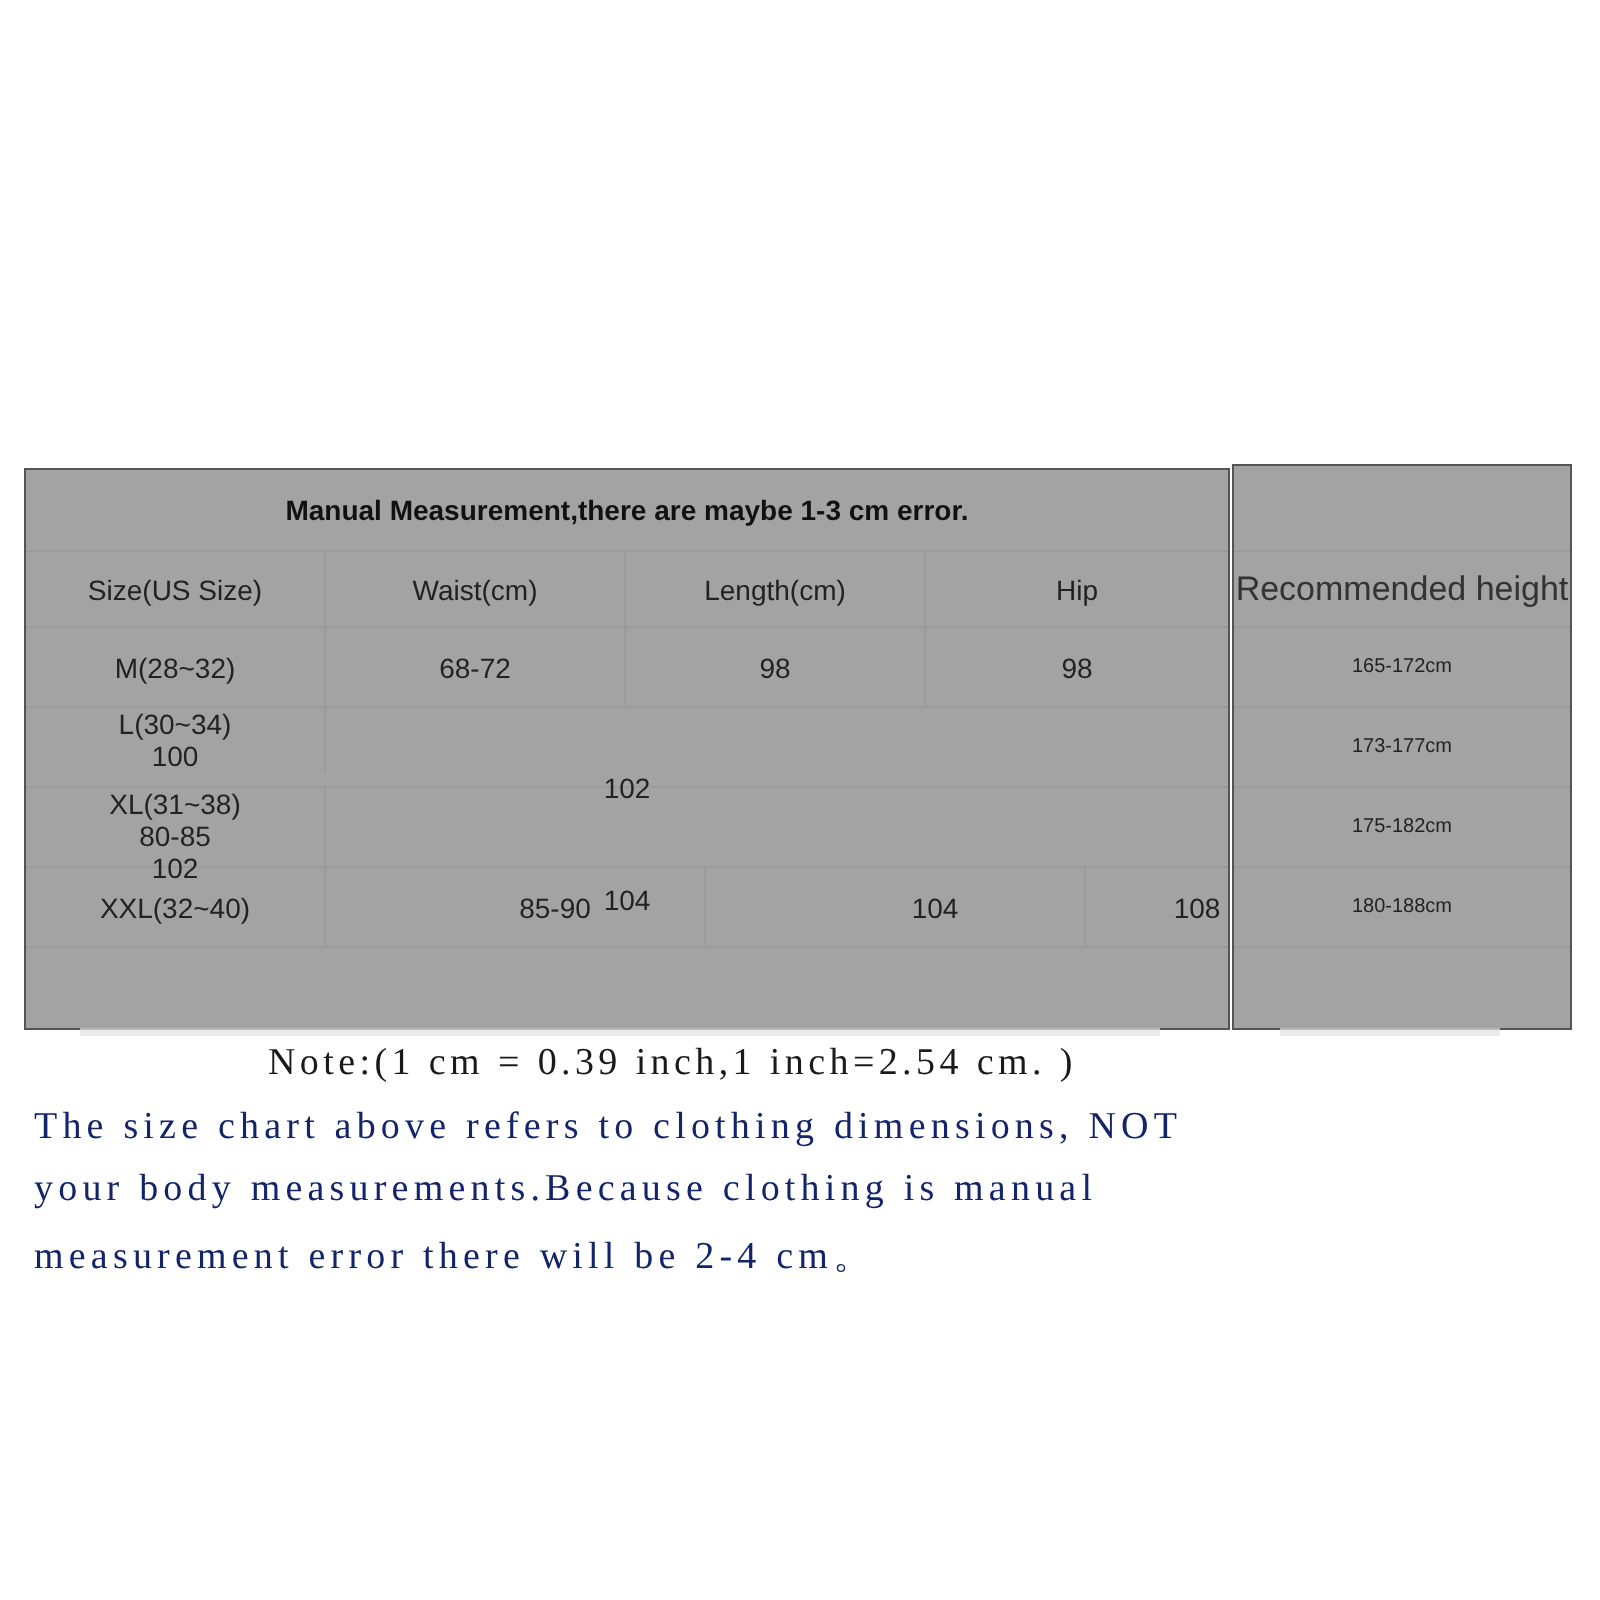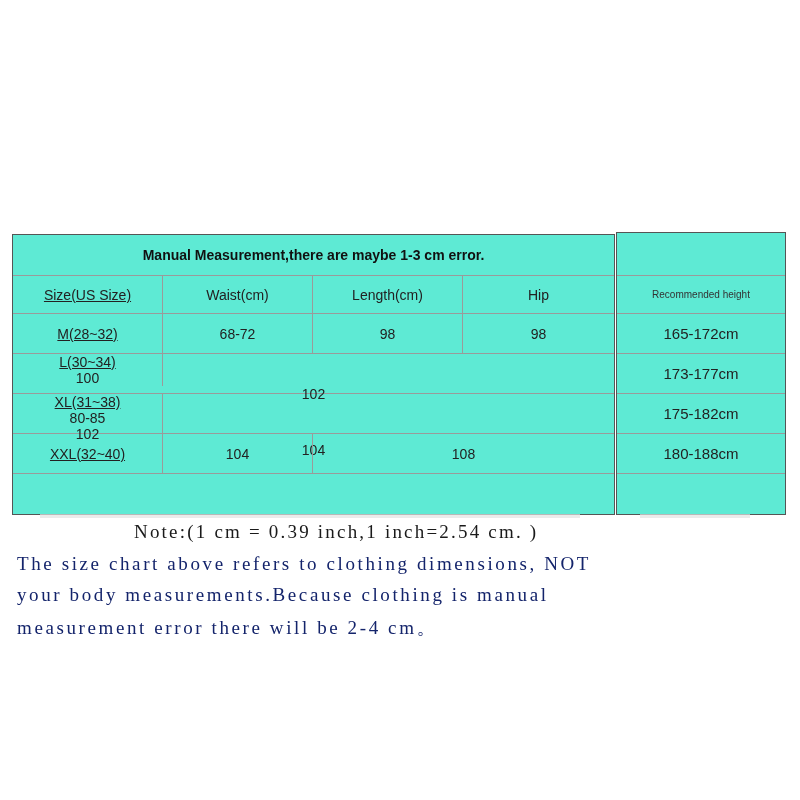--- a/index.html
+++ b/index.html
@@ -1,28 +1,28 @@
 <!DOCTYPE html>
 <html><head>
 <meta charset="utf-8">
 <style>
   html, body { margin: 0; padding: 0; }
   body { width: 800px; height: 800px; background: #ffffff; position: relative; overflow: hidden; font-family: "Liberation Sans", sans-serif; color: #1a1a1a; }
-  .tbl { position: absolute; border: 1.5px solid #555; box-sizing: border-box; background: #5eead4; }
+  .tbl { position: absolute; border: 1.5px solid #555; box-sizing: border-box; background: #a3a3a3; }
   #main-table { left: 12px; top: 234px; width: 603px; height: 281px; }
   #side-table { left: 616px; top: 232px; width: 170px; height: 283px; }
   .row { position: absolute; left: 0; right: 0; display: flex; box-sizing: border-box; border-bottom: 1.5px solid #9a9a9a; }
   .row.last { border-bottom: none; }
   .cell { box-sizing: border-box; display: flex; align-items: center; justify-content: center; font-size: 14px; color: #222; border-right: 1.5px solid #9a9a9a; height: 100%; }
   .cell:last-child { border-right: none; }
   .title-cell { width: 100%; font-weight: bold; font-size: 14px; color: #111; border-right: none; }
-  .c0 { width: 150px; text-decoration: underline; } .c1 { width: 150px; } .c2 { width: 150px; } .c3 { flex: 1; }
+  .c0 { width: 150px; } .c1 { width: 150px; } .c2 { width: 150px; } .c3 { flex: 1; }
   .side-cell { width: 100%; border-right: none; font-size: 14px; }
-  .side-head { font-size: 10px; color: #333; }
-  .side-val { font-size: 15px; }
+  .side-head { font-size: 17px; color: #333; }
+  .side-val { font-size: 10px; }
   .notes { position: absolute; left: 17px; font-family: "Liberation Serif", "DejaVu Serif", serif; font-size: 19px; color: #14246b; letter-spacing: 2.6px; white-space: pre; }
   #note-line { left: 134px; top: 521px; color: #1a1a1a; letter-spacing: 2.2px; text-align: center; }
   #line1 { top: 553px; }
   #line2 { top: 584px; }
   #line3 { top: 599px; margin-top: 16px; }
   .ghost { position: absolute; top: 514px; height: 4px; background: #e3e3e3; opacity: 0.7; }
 </style>
 </head>
 <body>
 
@@ -46,22 +46,23 @@
     <div class="cell c0">L(30~34)</div>
     <div class="cell c2">100</div>
     <div class="cell c3">102</div>
   </div>
   <div class="row" style="top:159px;height:40px;flex-direction:column;">
     <div class="cell c0">XL(31~38)</div>
     <div class="cell c1">80-85</div>
     <div class="cell c2">102</div>
     <div class="cell c3">104</div>
   </div>
-  <div class="row" style="top:199px;height:40px;">
+  <div class="row" style="top:199px;height:40px;gap:40px;">
     <div class="cell c0">XXL(32~40)</div>
+    <div class="cell c1">85-90</div>
     <div class="cell c2">104</div>
     <div class="cell c3">108</div>
   </div>
   <div class="row last" style="top:239px;height:39px;"></div>
 </div>
 
 <div class="tbl" id="side-table">
   <div class="row" style="top:0;height:43px;"></div>
   <div class="row" style="top:43px;height:38px;">
     <div class="cell side-cell side-head">Recommended height</div>

